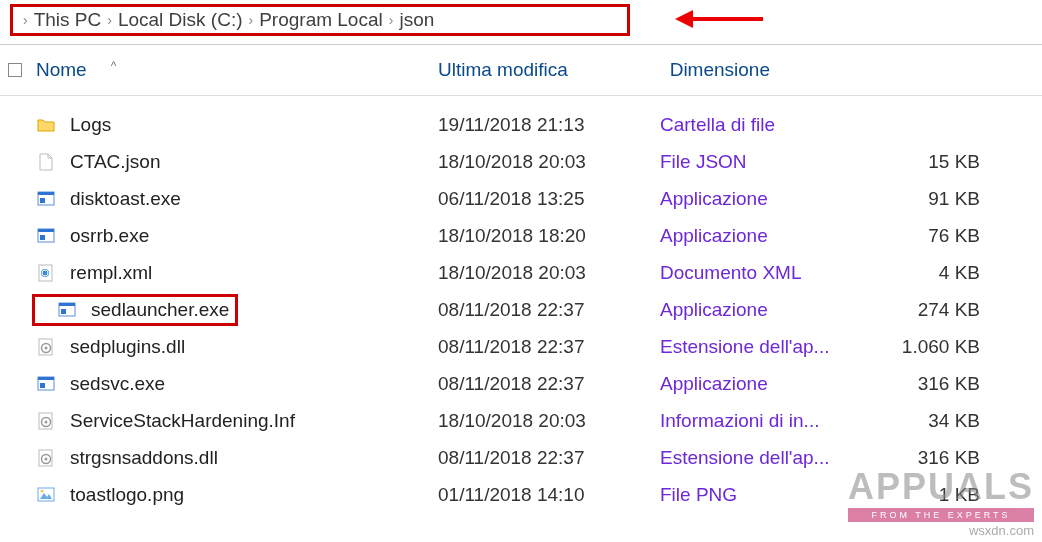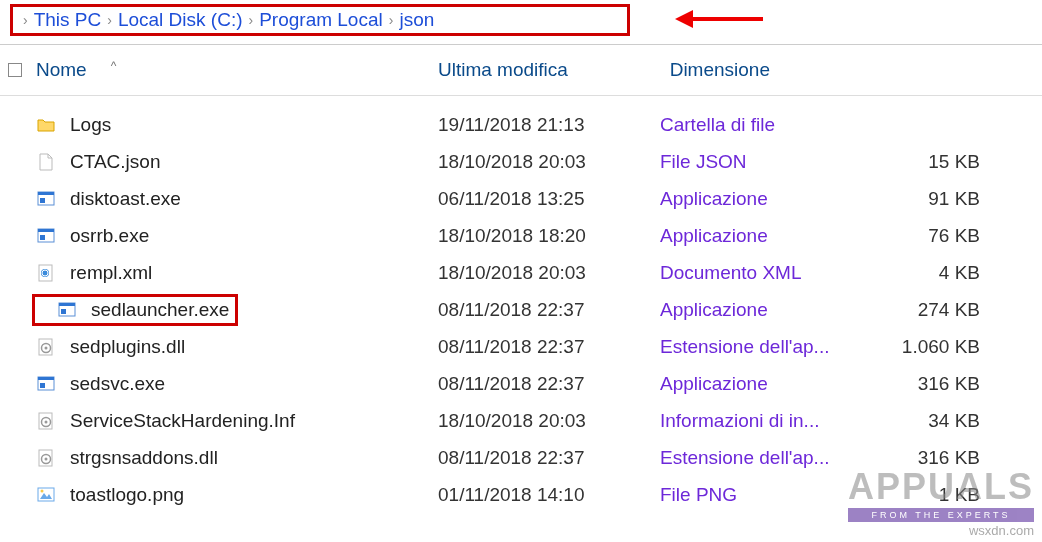--- a/index.html
+++ b/index.html
@@ -25,21 +25,21 @@
       padding: 2px 8px 2px 4px;
       min-width: 620px;
     }
     .bc-sep {
       color: #888;
       margin: 0 6px;
       font-size: 14px;
     }
     .bc-item {
       font-size: 19px;
-      color: #1d4ed8;
+      color: #404040;
     }
     .arrow-annotation {
       position: absolute;
       left: 675px;
       top: 10px;
       display: flex;
       align-items: center;
     }
     .arrow-head {
       width: 0; height: 0;
@@ -126,21 +126,21 @@
     .wm-main {
       font-size: 36px;
       font-weight: 900;
       color: #888;
       letter-spacing: 2px;
     }
     .wm-sub {
       font-size: 9px;
       letter-spacing: 3px;
       color: #888;
-      background: #4c1d95;
+      background: #be185d;
       color: #fff;
       padding: 2px 6px;
     }
     .wm-tiny {
       position:absolute;
       right: 8px;
       bottom: 4px;
       font-size: 13px;
       color: #aaa;
       pointer-events:none;

